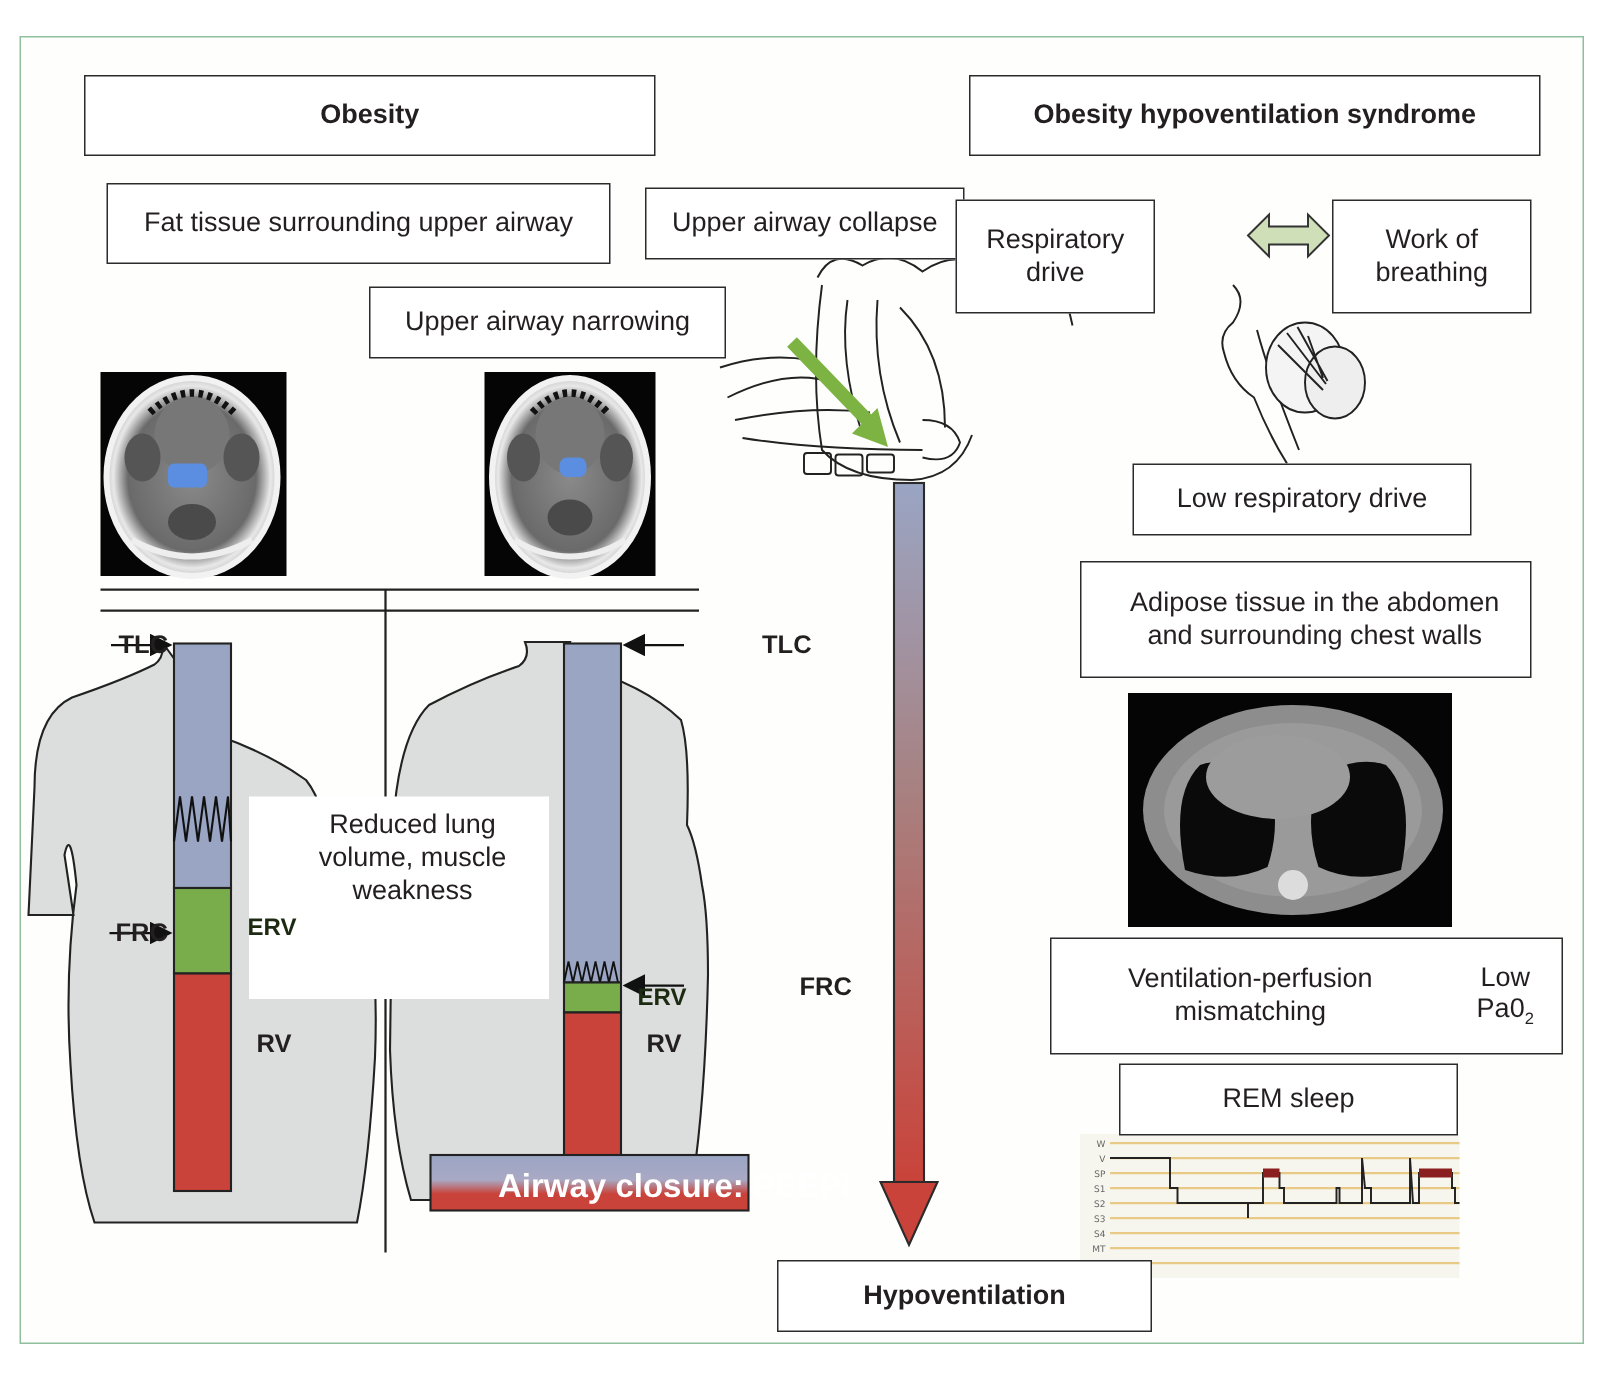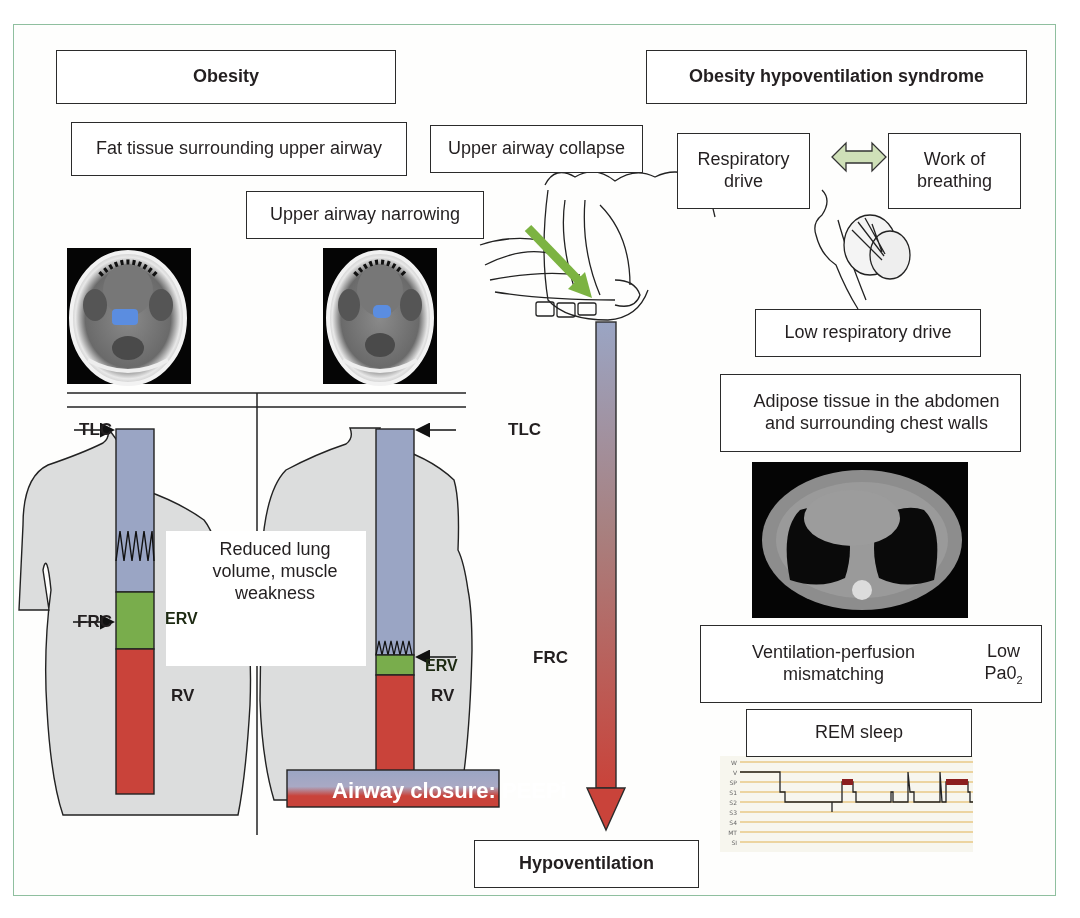--- a/index.html
+++ b/index.html
@@ -159,55 +159,55 @@
       <line x1="740" x2="973" y1="832" y2="832" stroke="#e8c986" stroke-width="1.5"></line>
       <text x="737" y="834.5" text-anchor="end" font-size="6" fill="#666" font-family="&quot;DejaVu Sans&quot;, sans-serif">MT</text>
       <line x1="740" x2="973" y1="842" y2="842" stroke="#e8c986" stroke-width="1.5"></line>
       <text x="737" y="844.5" text-anchor="end" font-size="6" fill="#666" font-family="&quot;DejaVu Sans&quot;, sans-serif">SI</text>
       <path d="M740,772 L780,772 L780,792 L785,792 L785,802 L832,802 L832,812 L832,802 L842,802 L842,782 L853,782 L853,792 L856,792 L856,802 L891,802 L891,792 L893,792 L893,802 L908,802 L908,772 L910,792 L914,792 L914,802 L940,802 L940,772 L942,802 L946,802 L946,782 L968,782 L968,792 L970,792 L970,802 L973,802 " fill="none" stroke="#222" stroke-width="1.3"></path>
       <rect x="842" y="779" width="11" height="6" fill="#8b1e1e"></rect>
       <rect x="946" y="779" width="22" height="6" fill="#8b1e1e"></rect>
     </g>
 </svg>
 
-<div class="box bold" style="left:56px;top:50px;width:340px;height:54px;">
+<div class="box bold" style="left:56px;top:50px;width:381px;height:54px;">
   <span>Obesity</span>
 </div>
 <div class="box bold" style="left:646px;top:50px;width:381px;height:54px;">
   <span>Obesity hypoventilation syndrome</span>
 </div>
 <div class="box" style="left:71px;top:122px;width:336px;height:54px;">
   <span>Fat tissue surrounding upper airway</span>
 </div>
 <div class="box" style="left:430px;top:125px;width:213px;height:48px;">
   <span>Upper airway collapse</span>
 </div>
 <div class="box" style="left:246px;top:191px;width:238px;height:48px;">
   <span>Upper airway narrowing</span>
 </div>
-<div class="box" style="left:677px;top:133px;width:133px;height:76px;">
+<div class="box" style="left:637px;top:133px;width:133px;height:76px;">
   <span style="display:block;width:100px;">Respiratory drive</span>
 </div>
 <div class="box" style="left:888px;top:133px;width:133px;height:76px;">
   <span style="display:block;width:90px;">Work of breathing</span>
 </div>
 <div class="box" style="left:755px;top:309px;width:226px;height:48px;text-align:center;">
   <span>Low respiratory drive</span>
 </div>
 <div class="box" style="left:720px;top:374px;width:301px;height:78px;padding-left:12px;">
   <span style="display:block;width:270px;">Adipose tissue in the abdomen and surrounding chest walls</span>
 </div>
 <div class="box" style="left:700px;top:625px;width:342px;height:78px;">
   <span>Ventilation-perfusion mismatching</span>
   <span><span>Low Pa0</span><sub style="font-size:11px;">2</sub></span>
 </div>
 <div class="box" style="left:746px;top:709px;width:226px;height:48px;">
   <span>REM sleep</span>
 </div>
-<div class="box bold" style="left:474px;top:840px;width:225px;height:48px;">
+<div class="box bold" style="left:518px;top:840px;width:250px;height:48px;">
   <span>Hypoventilation</span>
 </div>
 
 <div class="textbox" style="left:166px;top:531px;width:200px;height:135px;padding-top:8px;box-sizing:border-box;">
   <div style="width:140px;margin:0 auto;">Reduced lung volume, muscle weakness</div>
   <div style="height:22px;"></div>
 </div>
 
 <span class="lbl" style="left:31px;top:420px;">TLC</span>
 <span class="lbl" style="left:460px;top:420px;">TLC</span>

